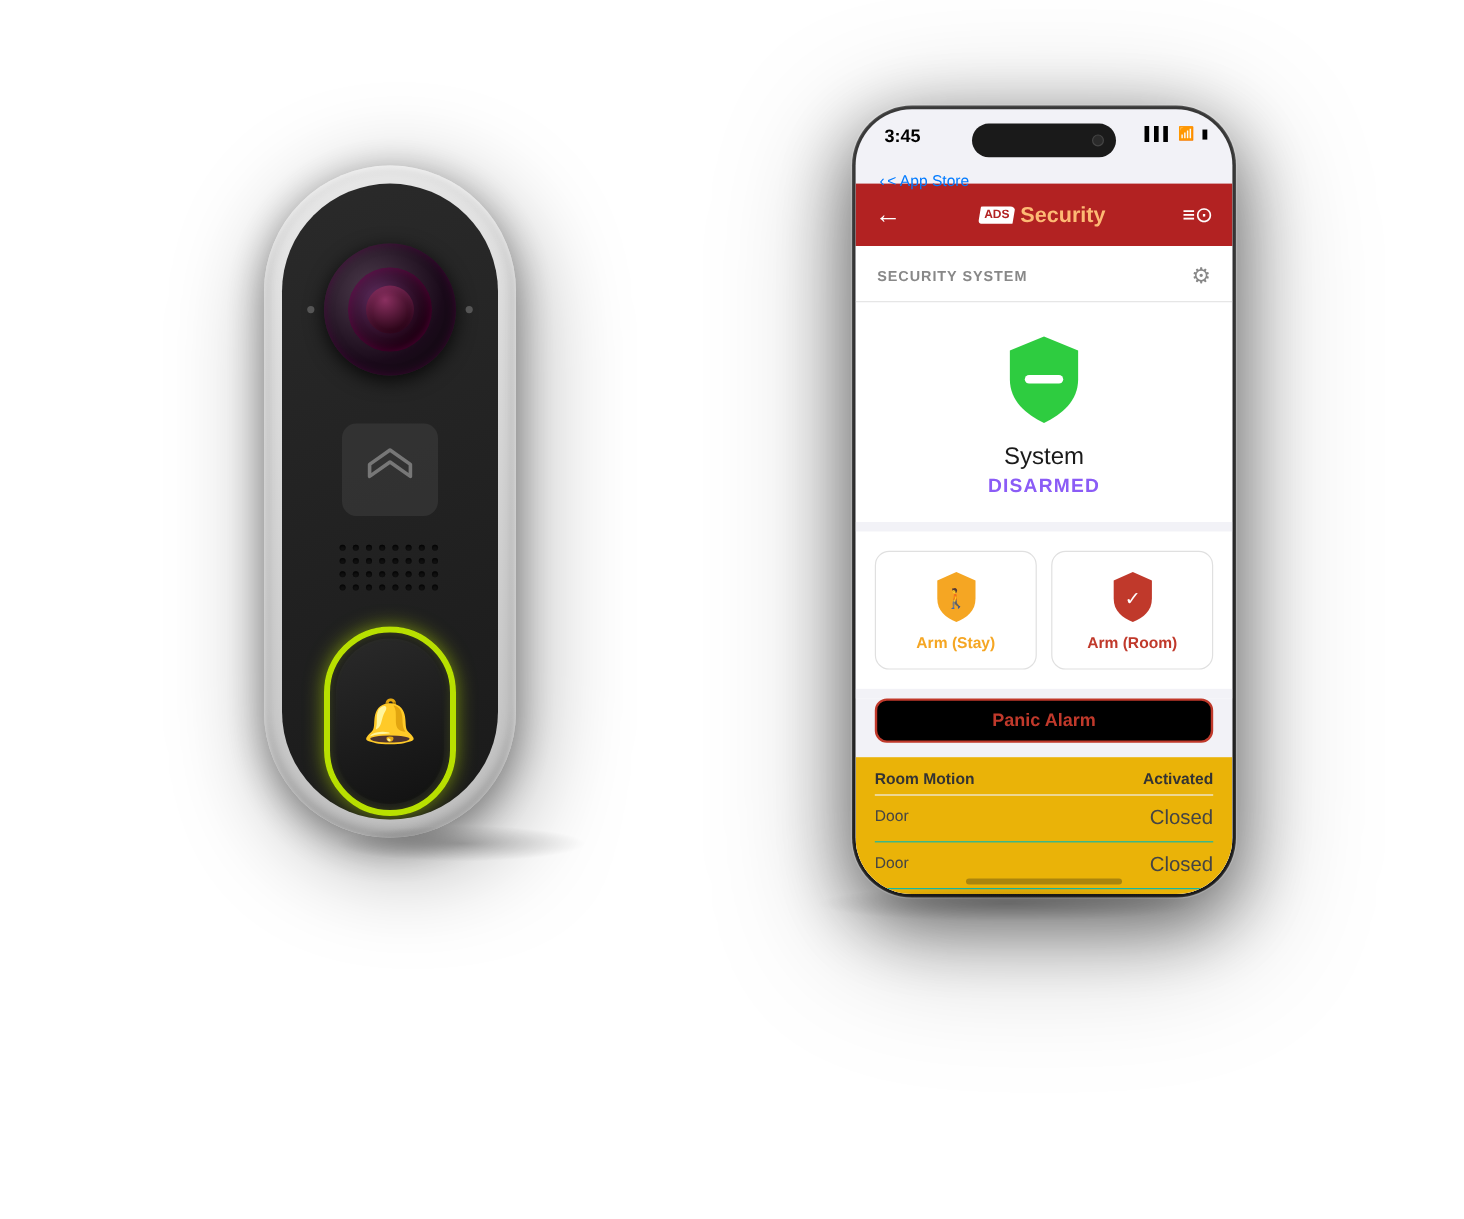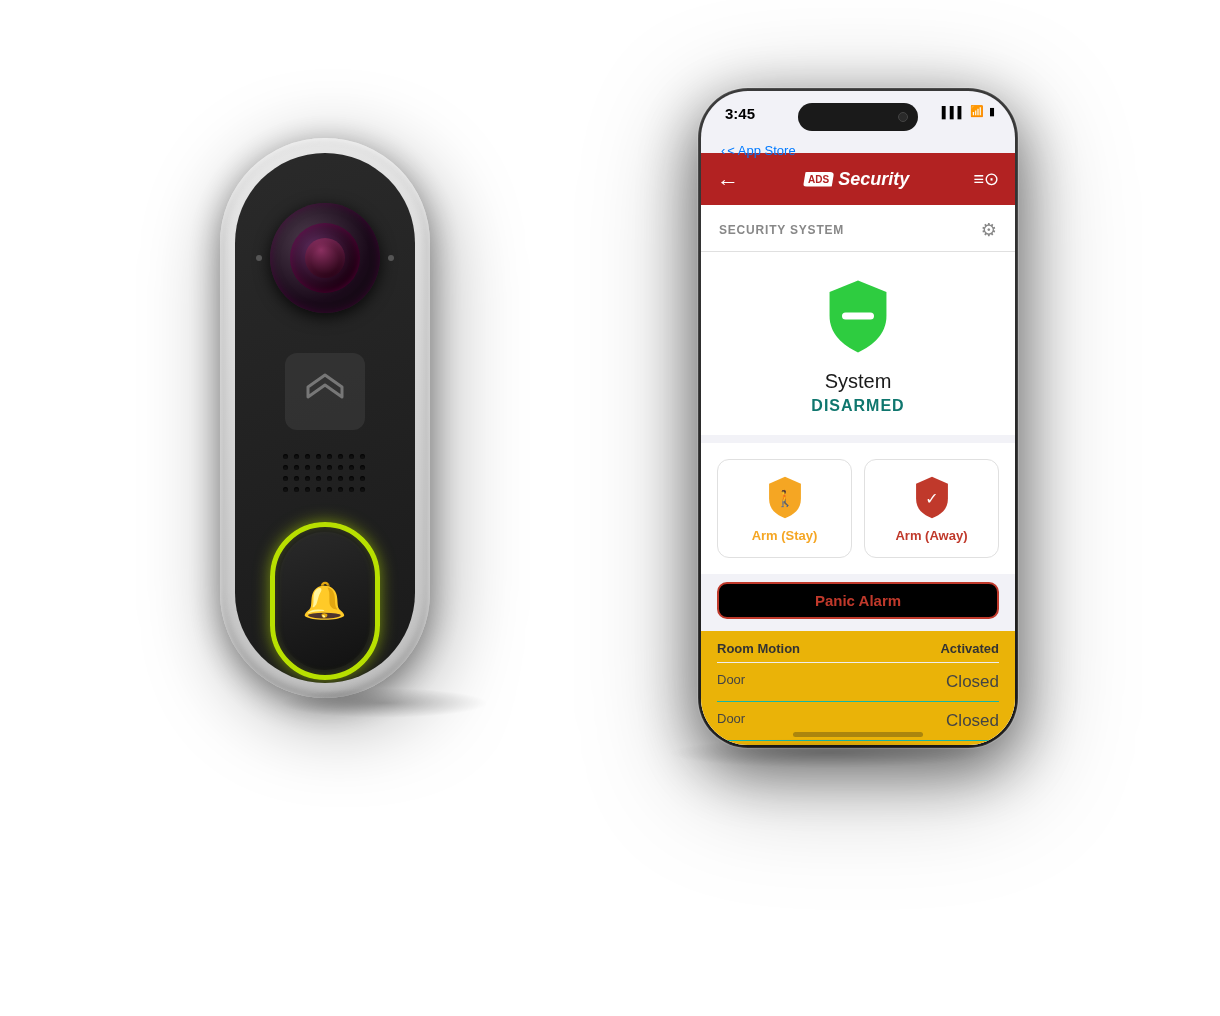--- a/index.html
+++ b/index.html
@@ -177,21 +177,21 @@
     }
 
     .bell-icon {
       font-size: 36px;
       color: #888;
     }
 
     
     .phone-wrapper {
       position: absolute;
-      right: 42px;
+      right: 30px;
       top: 30px;
       z-index: 5;
       filter: drop-shadow(0 20px 50px rgba(0,0,0,0.3));
     }
 
     .phone-frame {
       width: 320px;
       height: 660px;
       background: linear-gradient(170deg, #3a3a3a 0%, #1a1a1a 100%);
       border-radius: 50px;
@@ -315,22 +315,21 @@
       font-size: 10px;
       font-weight: 800;
       padding: 2px 5px;
       border-radius: 4px;
       clip-path: polygon(8% 0%, 100% 0%, 92% 100%, 0% 100%);
     }
 
     .nav-logo-text {
       font-size: 18px;
       font-weight: 700;
-      color: #ffffff;
-      font-style: italic;
+      color: #fdba74;
     }
 
     .nav-menu-icon {
       color: #fff;
       font-size: 18px;
     }
 
     
     .app-content {
       position: absolute;
@@ -385,21 +384,21 @@
     .system-label {
       font-size: 20px;
       font-weight: 500;
       color: #1a1a1a;
       margin-bottom: 4px;
     }
 
     .disarmed-label {
       font-size: 16px;
       font-weight: 700;
-      color: #0f766e;
+      color: #8b5cf6;
       letter-spacing: 1px;
     }
 
     
     .arm-buttons {
       background: #fff;
       padding: 16px;
       display: flex;
       gap: 12px;
       border-bottom: 8px solid #f2f2f7;
@@ -650,21 +649,21 @@
                 <text x="23" y="34" text-anchor="middle" fill="white" font-size="18" font-weight="bold">🚶</text>
               </svg>
               <span class="arm-btn-label arm-stay-label">Arm (Stay)</span>
             </div>
 
             <div class="arm-btn">
               <svg class="arm-btn-icon" viewBox="0 0 46 52">
                 <path d="M23 3 L41 11 L41 28 C41 40 33 46 23 50 C13 46 5 40 5 28 L5 11 Z" fill="#c0392b"></path>
                 <text x="23" y="34" text-anchor="middle" fill="white" font-size="18">✓</text>
               </svg>
-              <span class="arm-btn-label arm-away-label">Arm (Away)</span>
+              <span class="arm-btn-label arm-away-label">Arm (Room)</span>
             </div>
           </div>
 
           <div class="panic-btn">Panic Alarm</div>
 
           <div class="sensor-list">
             <div class="sensor-list-header">
               <span class="sensor-col-room">Room Motion</span>
               <span class="sensor-col-status">Activated</span>
             </div>

